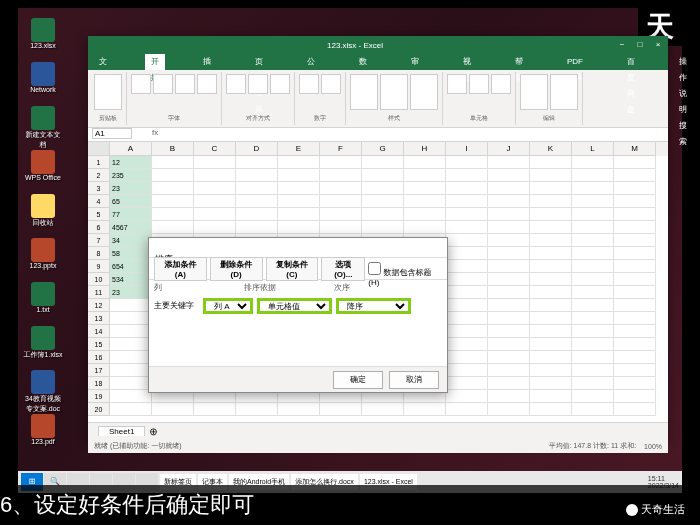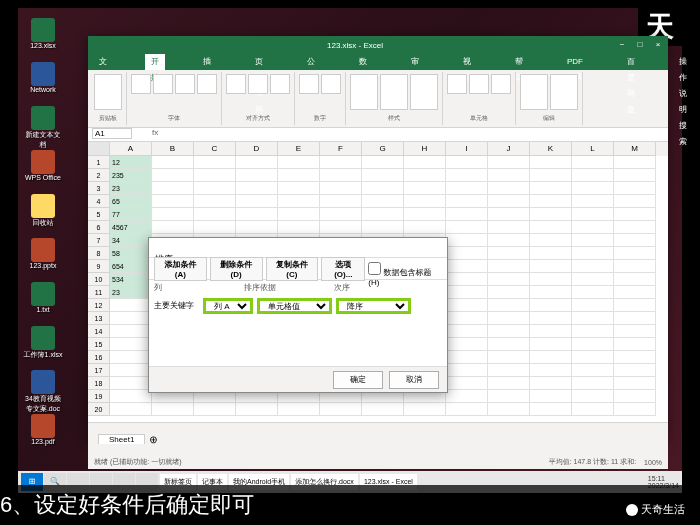--- a/index.html
+++ b/index.html
@@ -52,21 +52,21 @@
 .dlgh.c1{width:90px;}
 .dlgh.c2{width:90px;}
 .dlgh.c3{width:90px;}
 .dlg-row{display:flex;padding:2px 5px;gap:4px;}
 .dlg-lbl{font-size:8px;width:45px;line-height:16px;}
 .dlg-sel{width:50px;height:16px;border:3px solid #84cc16;font-size:8px;padding:0 4px;background:#fff;}
 .dlg-sel.w{width:75px;}
 .dlg-body{height:50px;}
 .dlg-footer{height:26px;display:flex;justify-content:flex-end;align-items:center;padding:0 8px;gap:6px;border-top:1px solid #ddd;background:#f3f2f1;}
 .dlg-fbtn{width:50px;height:18px;font-size:8px;border:1px solid #adadad;background:#fdfdfd;}
-.sheet-tabs{height:16px;background:#f3f2f1;border-top:1px solid #d4d4d4;display:flex;align-items:center;padding:16px 10px;}
+.sheet-tabs{height:16px;background:#f3f2f1;border-top:1px solid #d4d4d4;display:flex;align-items:center;padding:8px 10px;}
 .stab{font-size:8px;padding:0 10px;background:#fff;border:1px solid #ccc;border-bottom:none;}
 .statusbar{height:14px;background:#f3f2f1;display:flex;align-items:center;padding:0 6px;font-size:7px;color:#555;}
 .statusbar .sp{flex:1;}
 .taskbar{position:absolute;bottom:0;left:0;width:100%;height:22px;background:#e8e8e8;display:flex;align-items:center;padding:0 3px;}
 .tbitem{width:22px;height:18px;margin-right:1px;background:#ddd;font-size:8px;text-align:center;line-height:18px;}
 .tbitem.win{background:#0078d4;color:#fff;}
 .tbtxt{font-size:7px;padding:0 4px;background:#fff;margin:0 1px;height:16px;line-height:16px;}
 .tray{margin-left:auto;font-size:7px;color:#333;}
 .caption{position:absolute;bottom:0;left:0;width:700px;height:40px;background:rgba(0,0,0,0.75);display:flex;align-items:center;}
 .caption-text{color:#fff;font-size:22px;}

